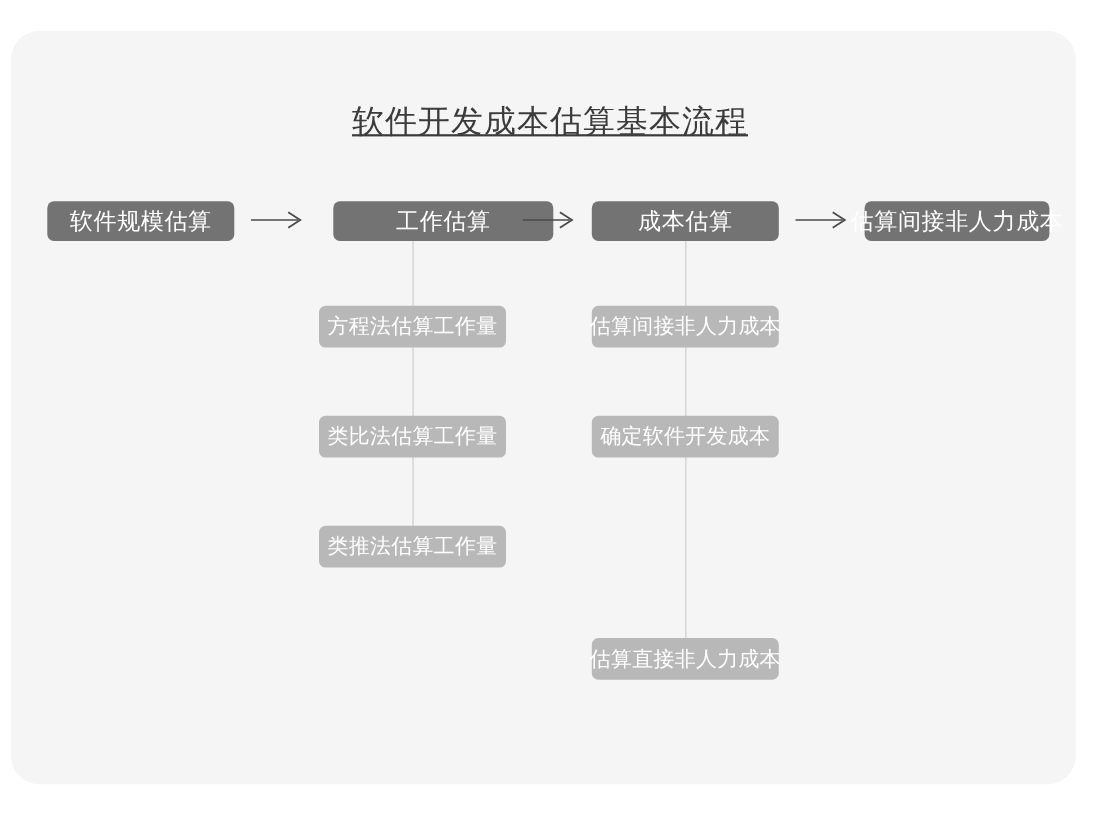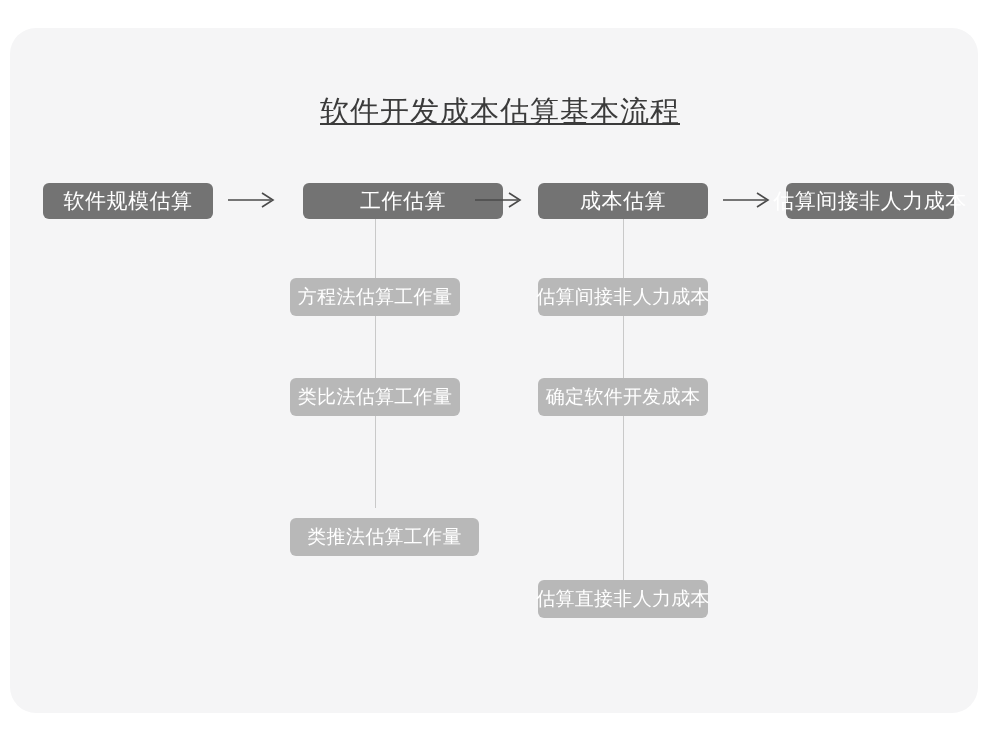--- a/index.html
+++ b/index.html
@@ -112,21 +112,21 @@
   </div>
 
   <div class="node sub" style="left:290px; top:278px; width:170px;">
     <span>方程法估算工作量</span>
   </div>
 
   <div class="node sub" style="left:290px; top:378px; width:170px;">
     <span>类比法估算工作量</span>
   </div>
 
-  <div class="node sub" style="left:290px; top:478px; width:189px;margin-top:40px;">
+  <div class="node sub" style="left:290px; top:478px; width:170px;">
     <span>类推法估算工作量</span>
   </div>
 
   <div class="arrow" style="left:475px; top:190px; width:50px;">
     <svg width="50" height="20" viewBox="0 0 50 20">
       <line x1="0" y1="10" x2="43" y2="10" stroke="#4a4a4a" stroke-width="1.4"></line>
       <polyline points="34,3 45,10 34,17" fill="none" stroke="#4a4a4a" stroke-width="1.6"></polyline>
     </svg>
   </div>
 

